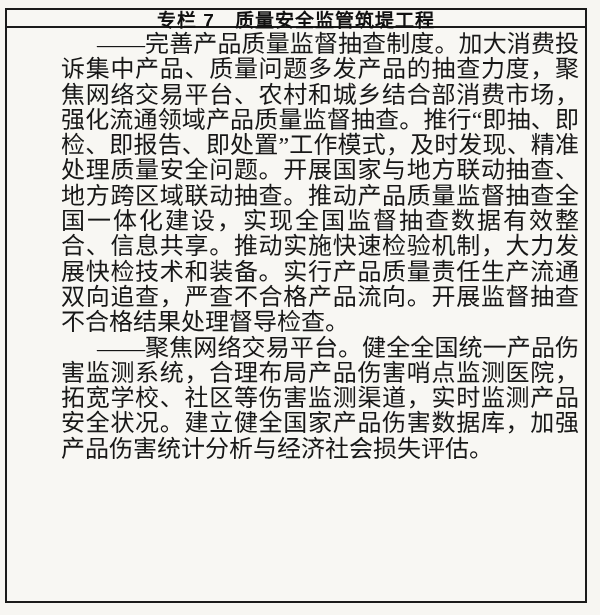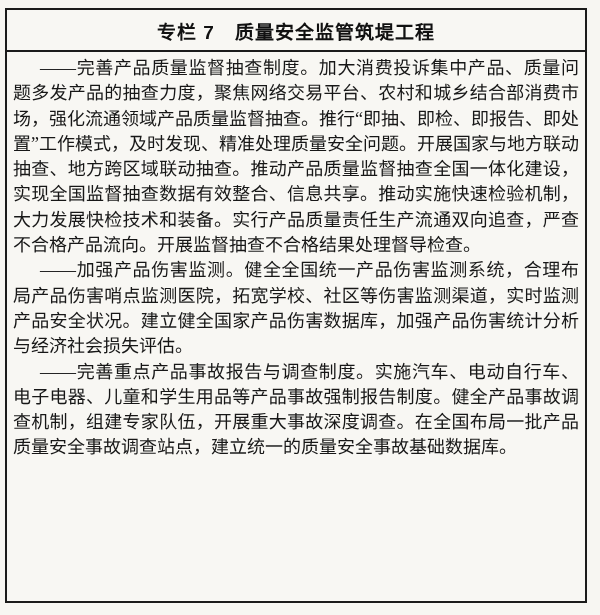--- a/index.html
+++ b/index.html
@@ -19,53 +19,53 @@
     position: absolute;
     left: 5px;
     top: 8px;
     width: 582px;
     height: 595px;
     box-sizing: border-box;
     border: 2px solid #1b1b1b;
     background: #f8f7f3;
   }
   .title-bar {
-    height: 42px;
+    height: 18px;
     box-sizing: border-box;
     border-bottom: 2px solid #1b1b1b;
     display: flex;
     align-items: center;
     justify-content: center;
   }
   .title-text {
     font-family: "Liberation Sans", "DejaVu Sans", sans-serif;
     font-weight: bold;
     font-size: 19px;
     letter-spacing: 1px;
     color: #111;
     white-space: nowrap;
   }
   .body-text {
     padding: 4px 6px 0 6px;
-    font-size: 18px;
+    font-size: 24px;
     line-height: 25.3px;
     text-align: justify;
     color: #171717;
+    margin-left: 48px;
   }
   .body-text p {
     margin: 0;
     padding: 0;
     text-indent: 1.5em;
   }
 </style>
 </head>
 <body>
 
 <div class="column-box">
   <div class="title-bar">
     <span class="title-text">专栏 7　质量安全监管筑堤工程</span>
   </div>
   <div class="body-text">
     <p>——完善产品质量监督抽查制度。加大消费投诉集中产品、质量问题多发产品的抽查力度，聚焦网络交易平台、农村和城乡结合部消费市场，强化流通领域产品质量监督抽查。推行“即抽、即检、即报告、即处置”工作模式，及时发现、精准处理质量安全问题。开展国家与地方联动抽查、地方跨区域联动抽查。推动产品质量监督抽查全国一体化建设，实现全国监督抽查数据有效整合、信息共享。推动实施快速检验机制，大力发展快检技术和装备。实行产品质量责任生产流通双向追查，严查不合格产品流向。开展监督抽查不合格结果处理督导检查。</p>
-    <p>——加强产品伤害监测。健全全国统一产品伤害监测系统，合理布局产品伤害哨点监测医院，拓宽学校、社区等伤害监测渠道，实时监测产品安全状况。建立健全国家产品伤害数据库，加强产品伤害统计分析与经济社会损失评估。</p>
-    <p>——完善重点产品事故报告与调查制度。实施汽车、电动自行车、电子电器、儿童和学生用品等产品事故强制报告制度。健全产品事故调查机制，组建专家队伍，开展重大事故深度调查。在全国布局一批产品质量安全事故调查站点，建立统一的质量安全事故基础数据库。</p>
+    <p>——聚焦网络交易平台。健全全国统一产品伤害监测系统，合理布局产品伤害哨点监测医院，拓宽学校、社区等伤害监测渠道，实时监测产品安全状况。建立健全国家产品伤害数据库，加强产品伤害统计分析与经济社会损失评估。</p>
   </div>
 </div>
 
 </body></html>

